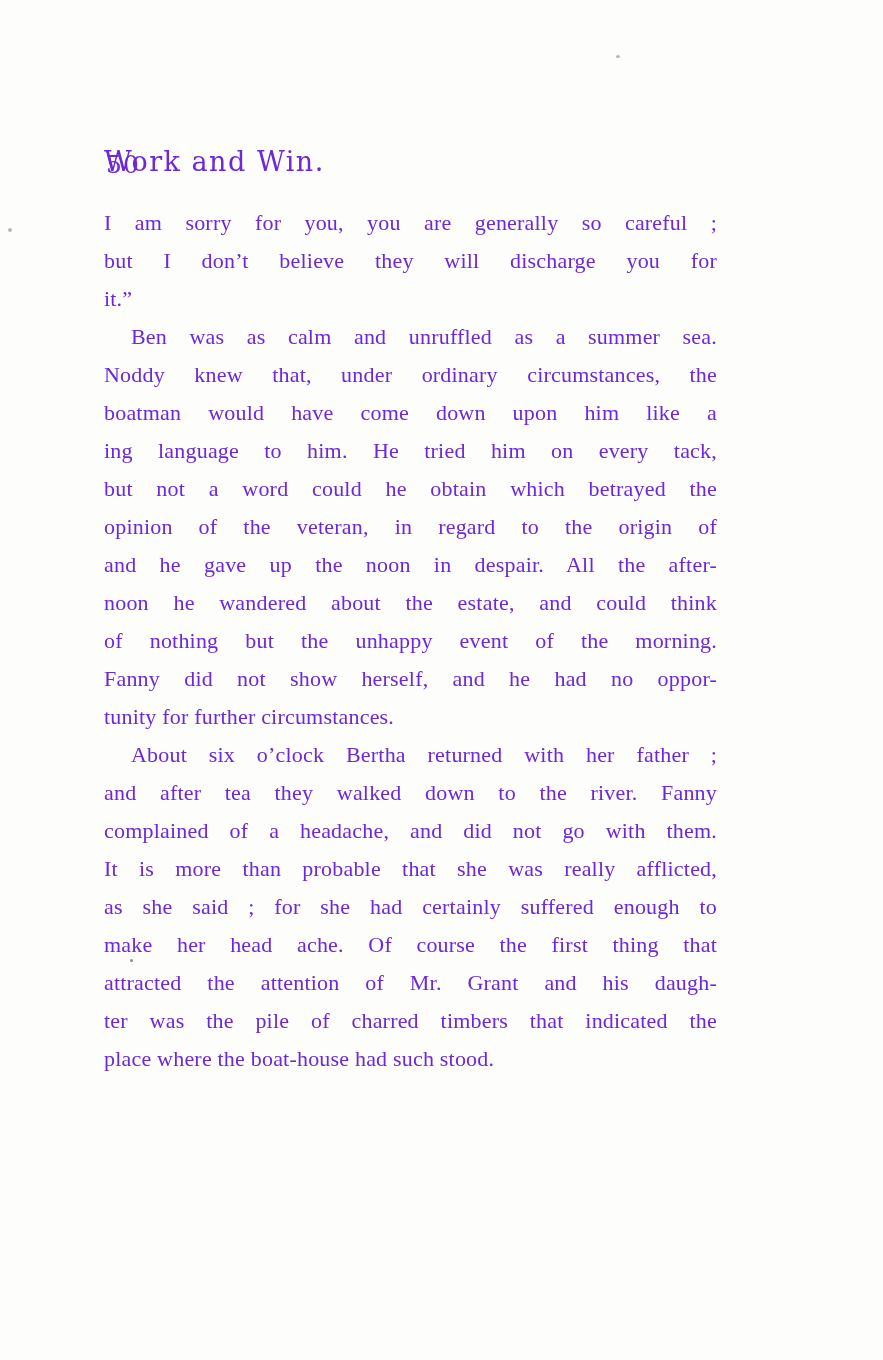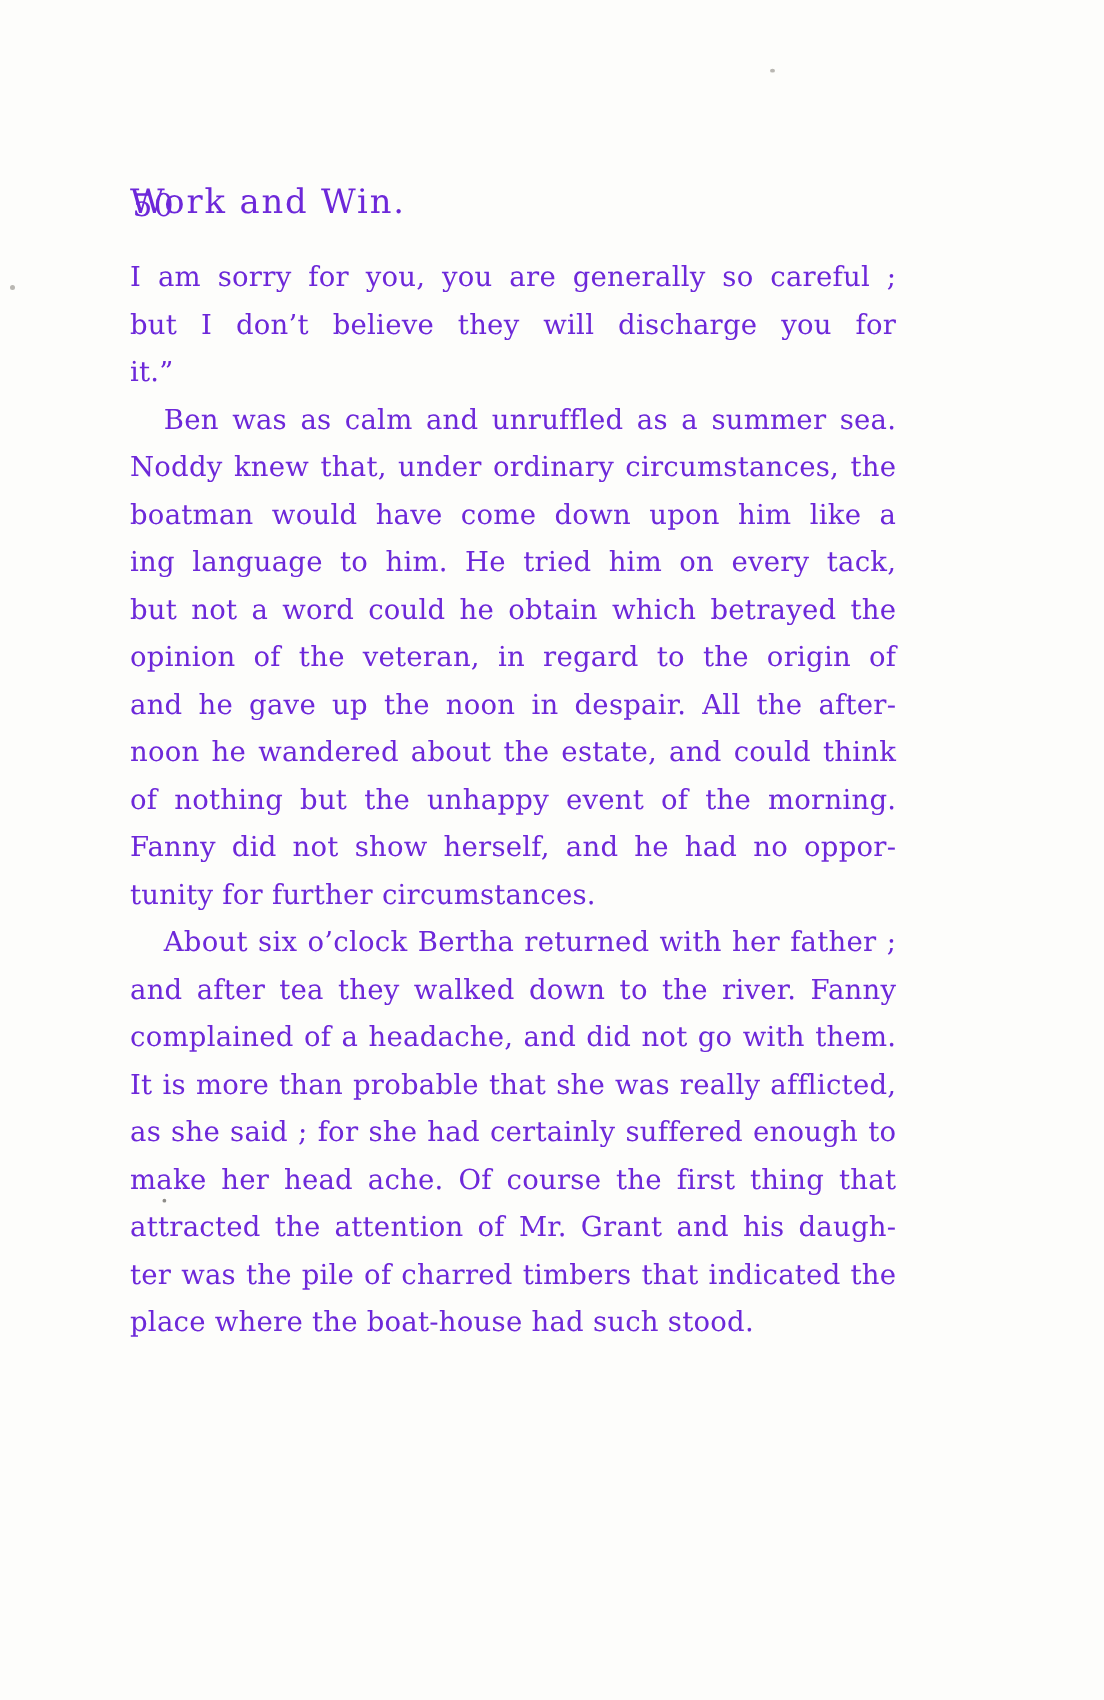--- a/index.html
+++ b/index.html
@@ -39,20 +39,21 @@
   }
   .body-text {
     font-size: 22px;
     line-height: 38px;
   }
   .line {
     text-align: justify;
     text-align-last: justify;
     white-space: normal;
     letter-spacing: 0.2px;
+    font-family: Liberation Serif, serif;
   }
   .line.last {
     text-align-last: left;
   }
   .line.indent {
     text-indent: 27px;
   }
   .speck {
     position: absolute;
     background: #b9b7b2;

